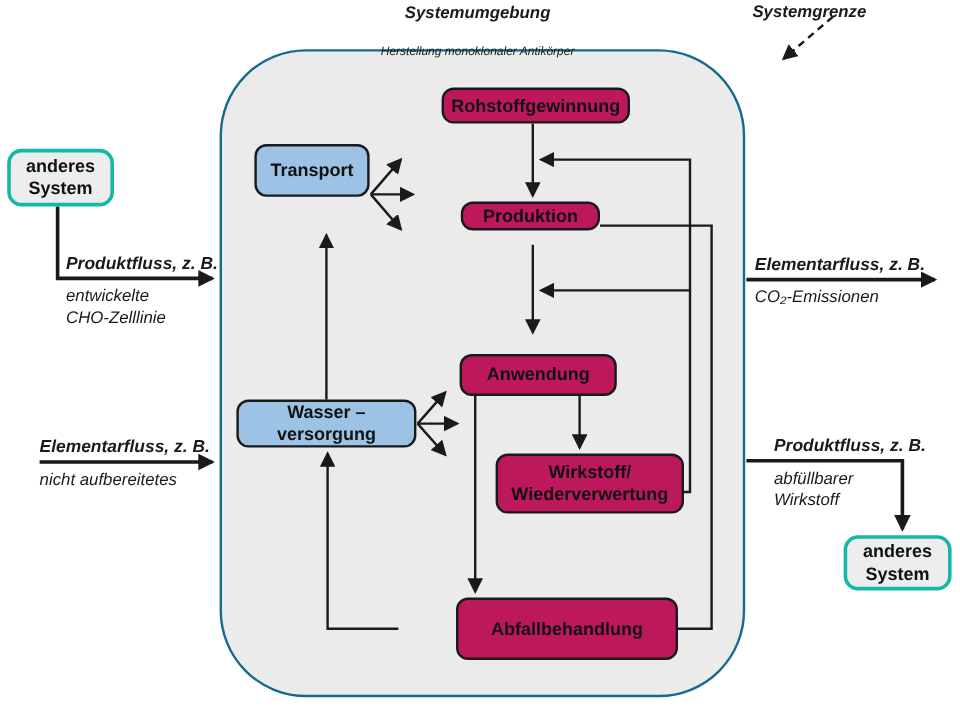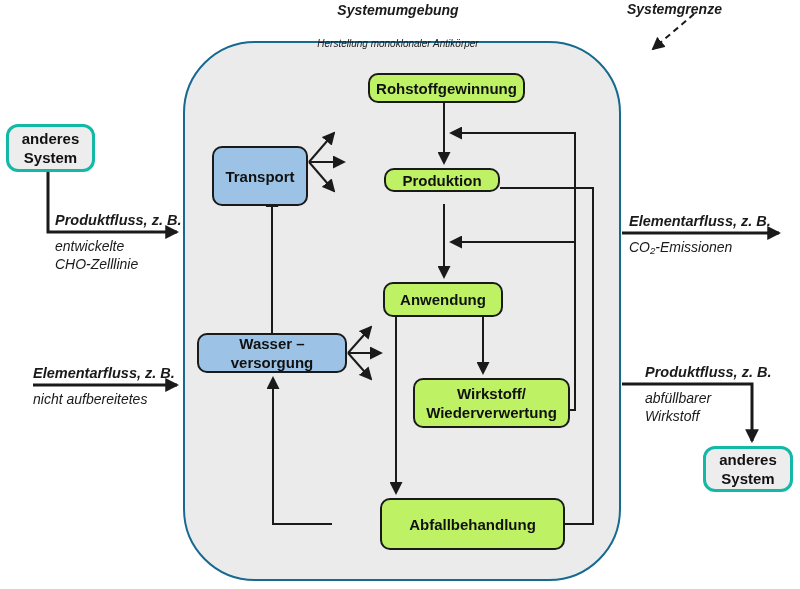--- a/index.html
+++ b/index.html
@@ -12,21 +12,21 @@
     background:#ebebeb;border:2.5px solid #16698f;border-radius:72px;
     box-sizing:border-box;
   }
   svg.wires{position:absolute;left:0;top:0;width:800px;height:589px;}
   .box{
     position:absolute;box-sizing:border-box;display:flex;flex-direction:column;
     align-items:center;justify-content:center;text-align:center;
     border:2px solid #1a1a1a;border-radius:10px;font-weight:bold;
     font-size:15px;line-height:19px;color:#111;
   }
-  .process{background:#bef264;}
+  .process{background:#be185d;}
   .support{background:#9cc3e5;}
   .external{
     background:#ededed;border:3px solid #14b8a6;border-radius:12px;
     font-size:15px;line-height:19px;
   }
   .title-block{position:absolute;left:238px;top:2px;width:320px;text-align:center;}
   .title-main{font-size:14px;font-weight:bold;font-style:italic;}
   .title-sub{font-size:10px;font-style:italic;margin-top:20px;}
   .sg-label{position:absolute;left:627px;top:1px;font-size:14px;font-weight:bold;font-style:italic;}
   .flow-label{position:absolute;font-size:14.5px;font-weight:bold;font-style:italic;white-space:nowrap;}
@@ -79,32 +79,32 @@
     <div class="title-sub">Herstellung monoklonaler Antikörper</div>
   </div>
   <div class="sg-label">Systemgrenze</div>
 
   <div class="box process" style="left:368px;top:73px;width:157px;height:30px;">
     <span>Rohstoffgewinnung</span>
   </div>
   <div class="box process" style="left:384px;top:168px;width:116px;height:24px;">
     <span>Produktion</span>
   </div>
-  <div class="box process" style="left:383px;top:282px;width:120px;height:35px;">
+  <div class="box process" style="left:383px;top:295px;width:131px;height:35px;">
     <span>Anwendung</span>
   </div>
   <div class="box process" style="left:413px;top:378px;width:157px;height:50px;">
     <span>Wirkstoff/</span>
     <span>Wiederverwertung</span>
   </div>
   <div class="box process" style="left:332px;top:498px;width:185px;height:52px;margin-left:48px;">
     <span>Abfallbehandlung</span>
   </div>
 
-  <div class="box support" style="left:212px;top:146px;width:96px;height:60px;">
+  <div class="box support" style="left:212px;top:120px;width:96px;height:44px;">
     <span>Transport</span>
   </div>
   <div class="box support" style="left:197px;top:333px;width:150px;height:40px;">
     <span>Wasser –</span>
     <span>versorgung</span>
   </div>
 
   <div class="box external" style="left:6px;top:124px;width:89px;height:48px;">
     <span>anderes</span>
     <span>System</span>

